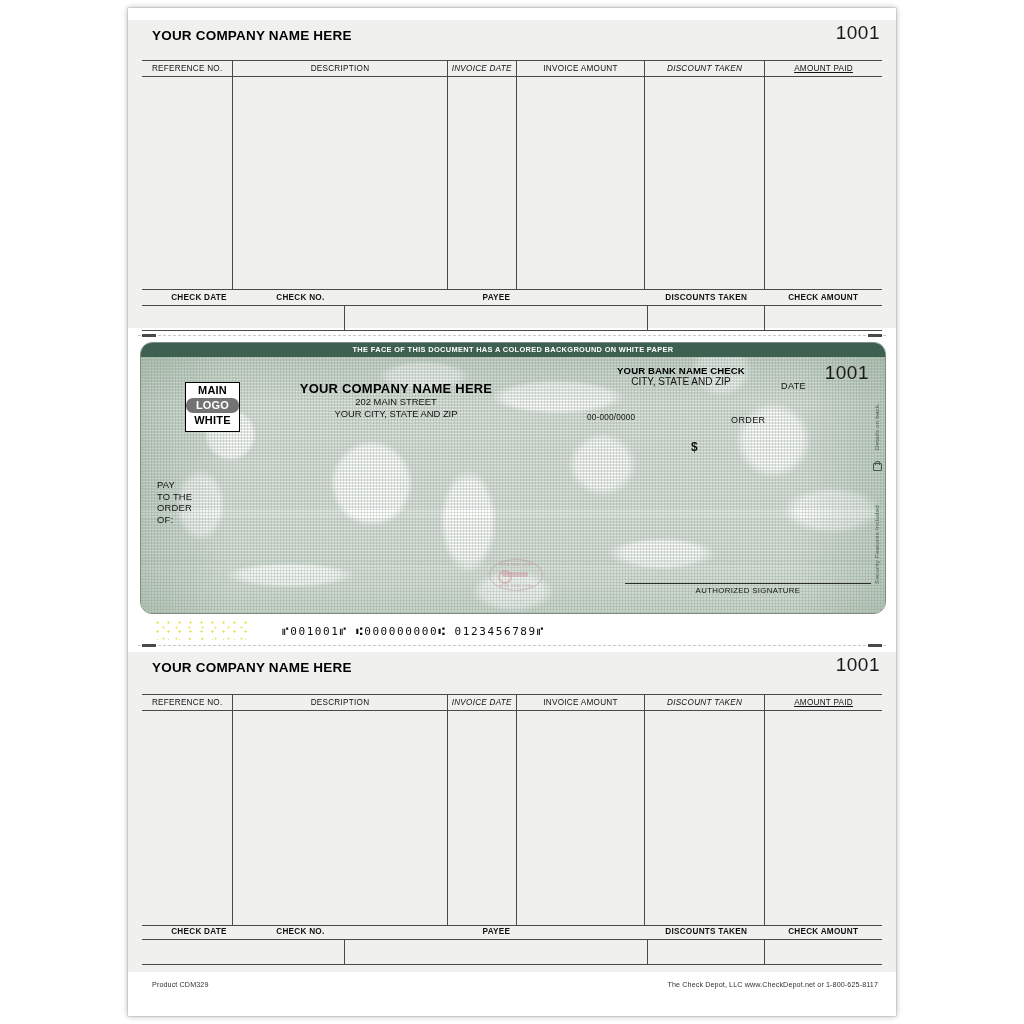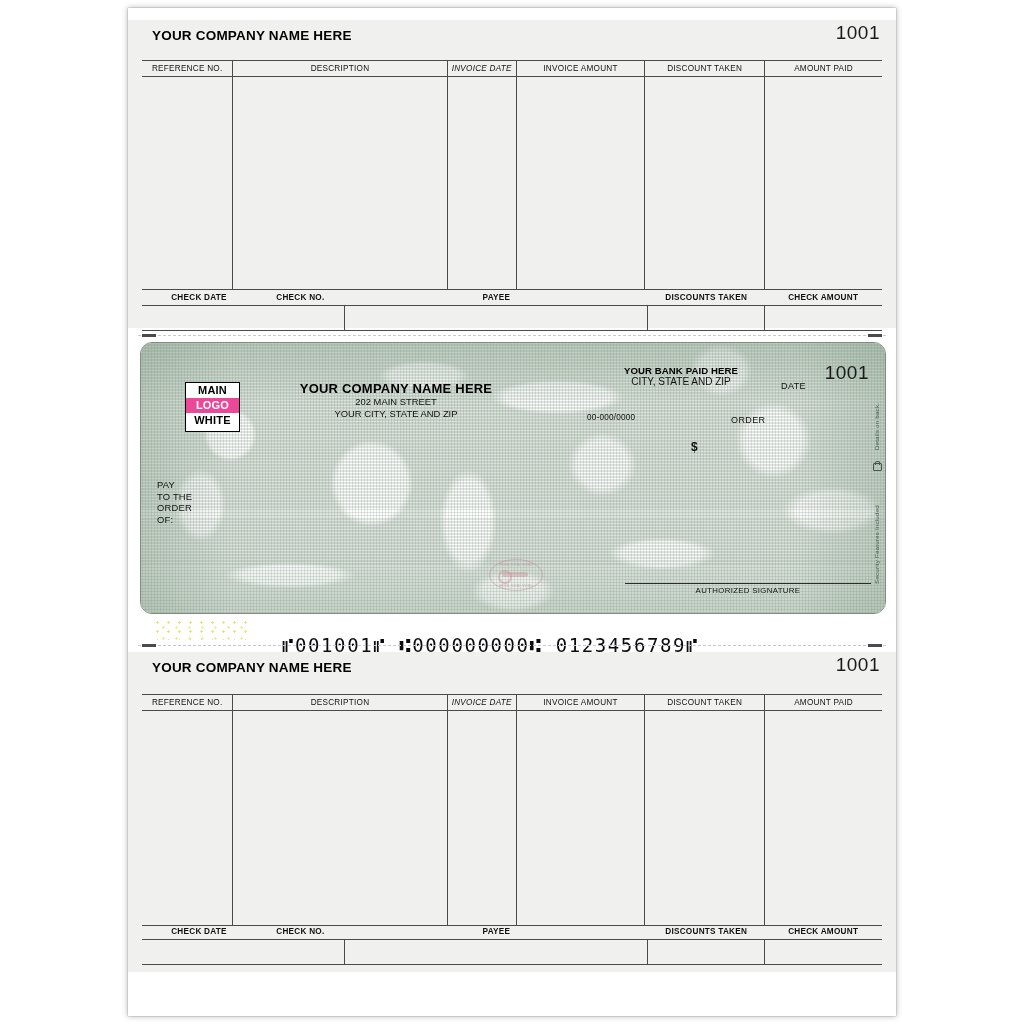--- a/index.html
+++ b/index.html
@@ -82,37 +82,37 @@
   .grid-headrow .cell {
     font-size: 8.2px;
     letter-spacing: 0.25px;
     text-align: center;
     line-height: 15px;
     color: #111;
     border-right: 1.2px solid #4a4a4a;
     overflow: hidden;
     white-space: nowrap;
   }
-  .grid-headrow .cell:last-child { border-right: none; }
+  .grid-headrow .cell:last-child { border-right: none; text-decoration: underline; }
 
   .grid-body {
     display: flex;
     height: calc(100% - 16px);
   }
   .grid-body .cell {
     border-right: 1.2px solid #4a4a4a;
   }
   .grid-body .cell:last-child { border-right: none; }
 
   
   .c-ref  { width: 12.3%; }
   .c-desc { width: 29.0%; }
   .c-idat { width: 9.3%; font-style: italic;  }
   .c-iamt { width: 17.3%; }
-  .c-disc { width: 16.2%; }
+  .c-disc { width: 16.2%; font-style: italic; }
   .c-paid { width: 15.9%; }
 
   
   .summary {
     position: absolute;
     left: 14px;
     right: 14px;
     border-bottom: 1.4px solid #4a4a4a;
     font-weight: bold;
   }
@@ -244,21 +244,21 @@
     background: #fff;
     text-align: center;
   }
   .logo-line {
     font-size: 11px;
     font-weight: bold;
     line-height: 15px;
     letter-spacing: 0.2px;
     color: #000;
   }
-  .logo-line.inv { background: #ec4899; color: #fff; }
+  .logo-line.inv { background: #737373; color: #fff; border-radius: 7px; }
 
   .co-block {
     position: absolute;
     left: 105px;
     top: 38px;
     width: 300px;
     text-align: center;
   }
   .co-name {
     font-size: 13px;
@@ -462,23 +462,23 @@
     background-image:
       radial-gradient(circle, #e8e46a 0 1.1px, rgba(0,0,0,0) 1.4px),
       radial-gradient(circle, #efeb8e 0 1.0px, rgba(0,0,0,0) 1.3px);
     background-size: 11px 9px, 13px 11px;
     background-position: 0 0, 5px 4px;
     opacity: 0.95;
   }
   .micr-text {
     position: absolute;
     left: 142px;
-    top: 20px;
+    top: 11px;
     font-family: "DejaVu Sans Mono", monospace;
-    font-size: 19px;
+    font-size: 11px;
     letter-spacing: 1.6px;
     color: #0c0c0c;
     white-space: nowrap;
   }
 
   
   .footer {
     position: absolute;
     left: 14px;
     right: 14px;
@@ -552,37 +552,38 @@
     </div>
 
     <div class="perf perf-top"></div>
     <div class="perf-tick" style="left:14px;  top:326px;"></div>
     <div class="perf-tick" style="right:14px; top:326px;"></div>
 
     <div class="check">
       <div class="check-bg"></div>
       <div class="check-vign"></div>
 
+      <div class="check-banner">THE FACE OF THIS DOCUMENT HAS A COLORED BACKGROUND ON WHITE PAPER</div>
 
       <div class="check-inner">
 
         <div class="logo-box">
           <div class="logo-line">MAIN</div>
           <div class="logo-line inv">LOGO</div>
           <div class="logo-line">WHITE</div>
         </div>
 
         <div class="co-block">
           <div class="co-name">YOUR COMPANY NAME HERE</div>
           <div class="co-addr">202 MAIN STREET</div>
           <div class="co-addr">YOUR CITY, STATE AND ZIP</div>
         </div>
 
         <div class="bank-block">
-          <div class="bank-name">YOUR BANK PAID HERE</div>
+          <div class="bank-name">YOUR BANK NAME CHECK</div>
           <div class="bank-city">CITY, STATE AND ZIP</div>
         </div>
         <div class="frac">00-000/0000</div>
 
         <div class="check-num">1001</div>
         <div class="lbl-date">DATE</div>
         <div class="lbl-amount">ORDER</div>
         <div class="dollar">$</div>
 
         <div class="pay-block">
@@ -655,15 +656,19 @@
         <div class="summary-body">
           <div class="cell s-cdate nb"></div>
           <div class="cell s-cno"></div>
           <div class="cell s-payee"></div>
           <div class="cell s-dtak"></div>
           <div class="cell s-camt"></div>
         </div>
       </div>
     </div>
 
+    <div class="footer">
+      <div class="footer-left">Product CDM329</div>
+      <div class="footer-right">The Check Depot, LLC   www.CheckDepot.net   or   1-800-625-8117</div>
+    </div>
 
   </div>
 </div>
 
 </body></html>

